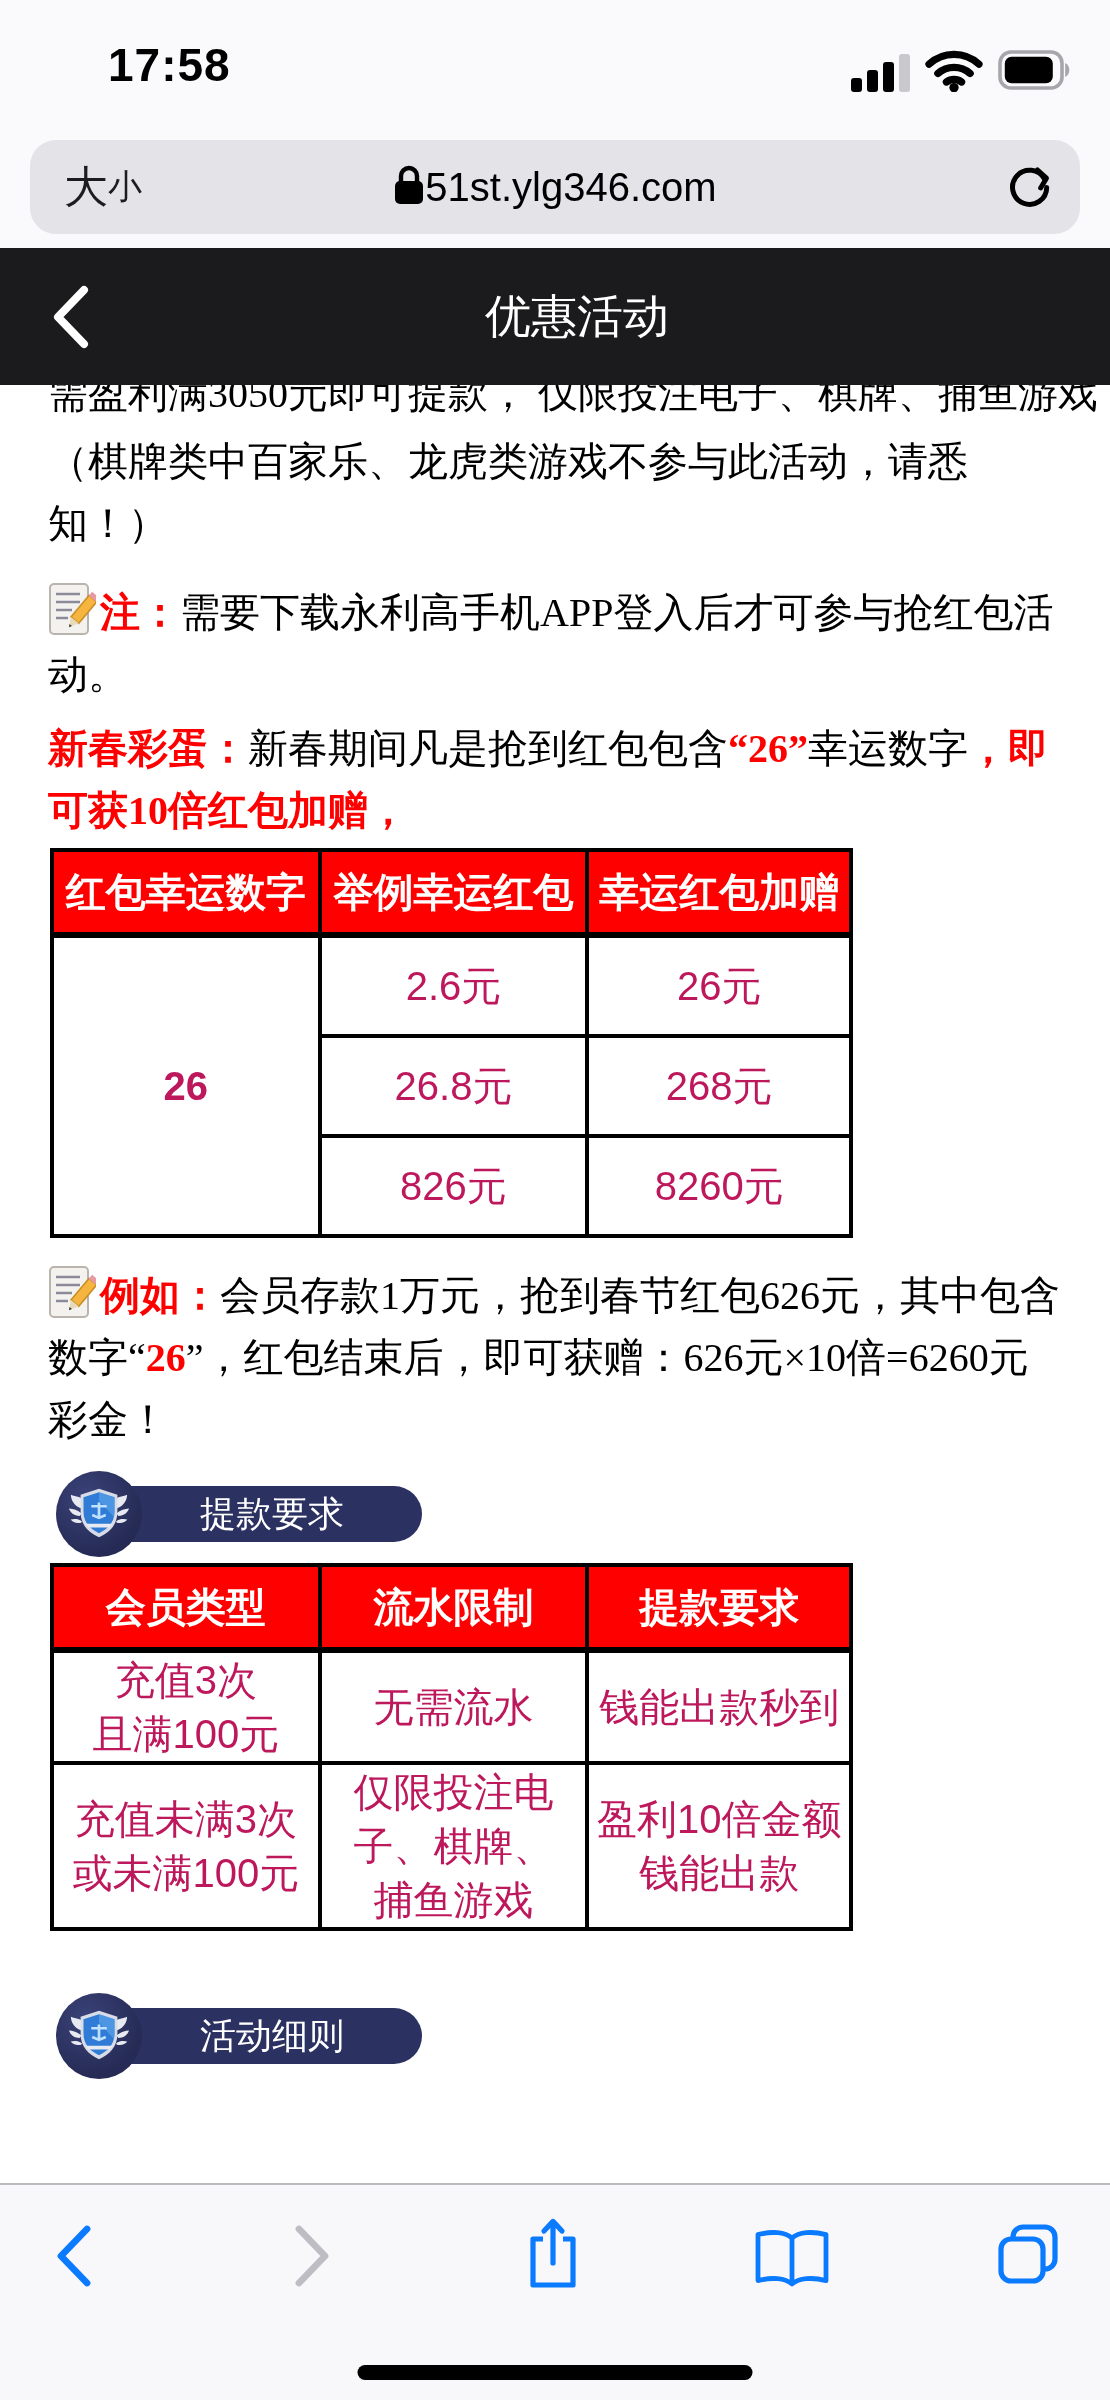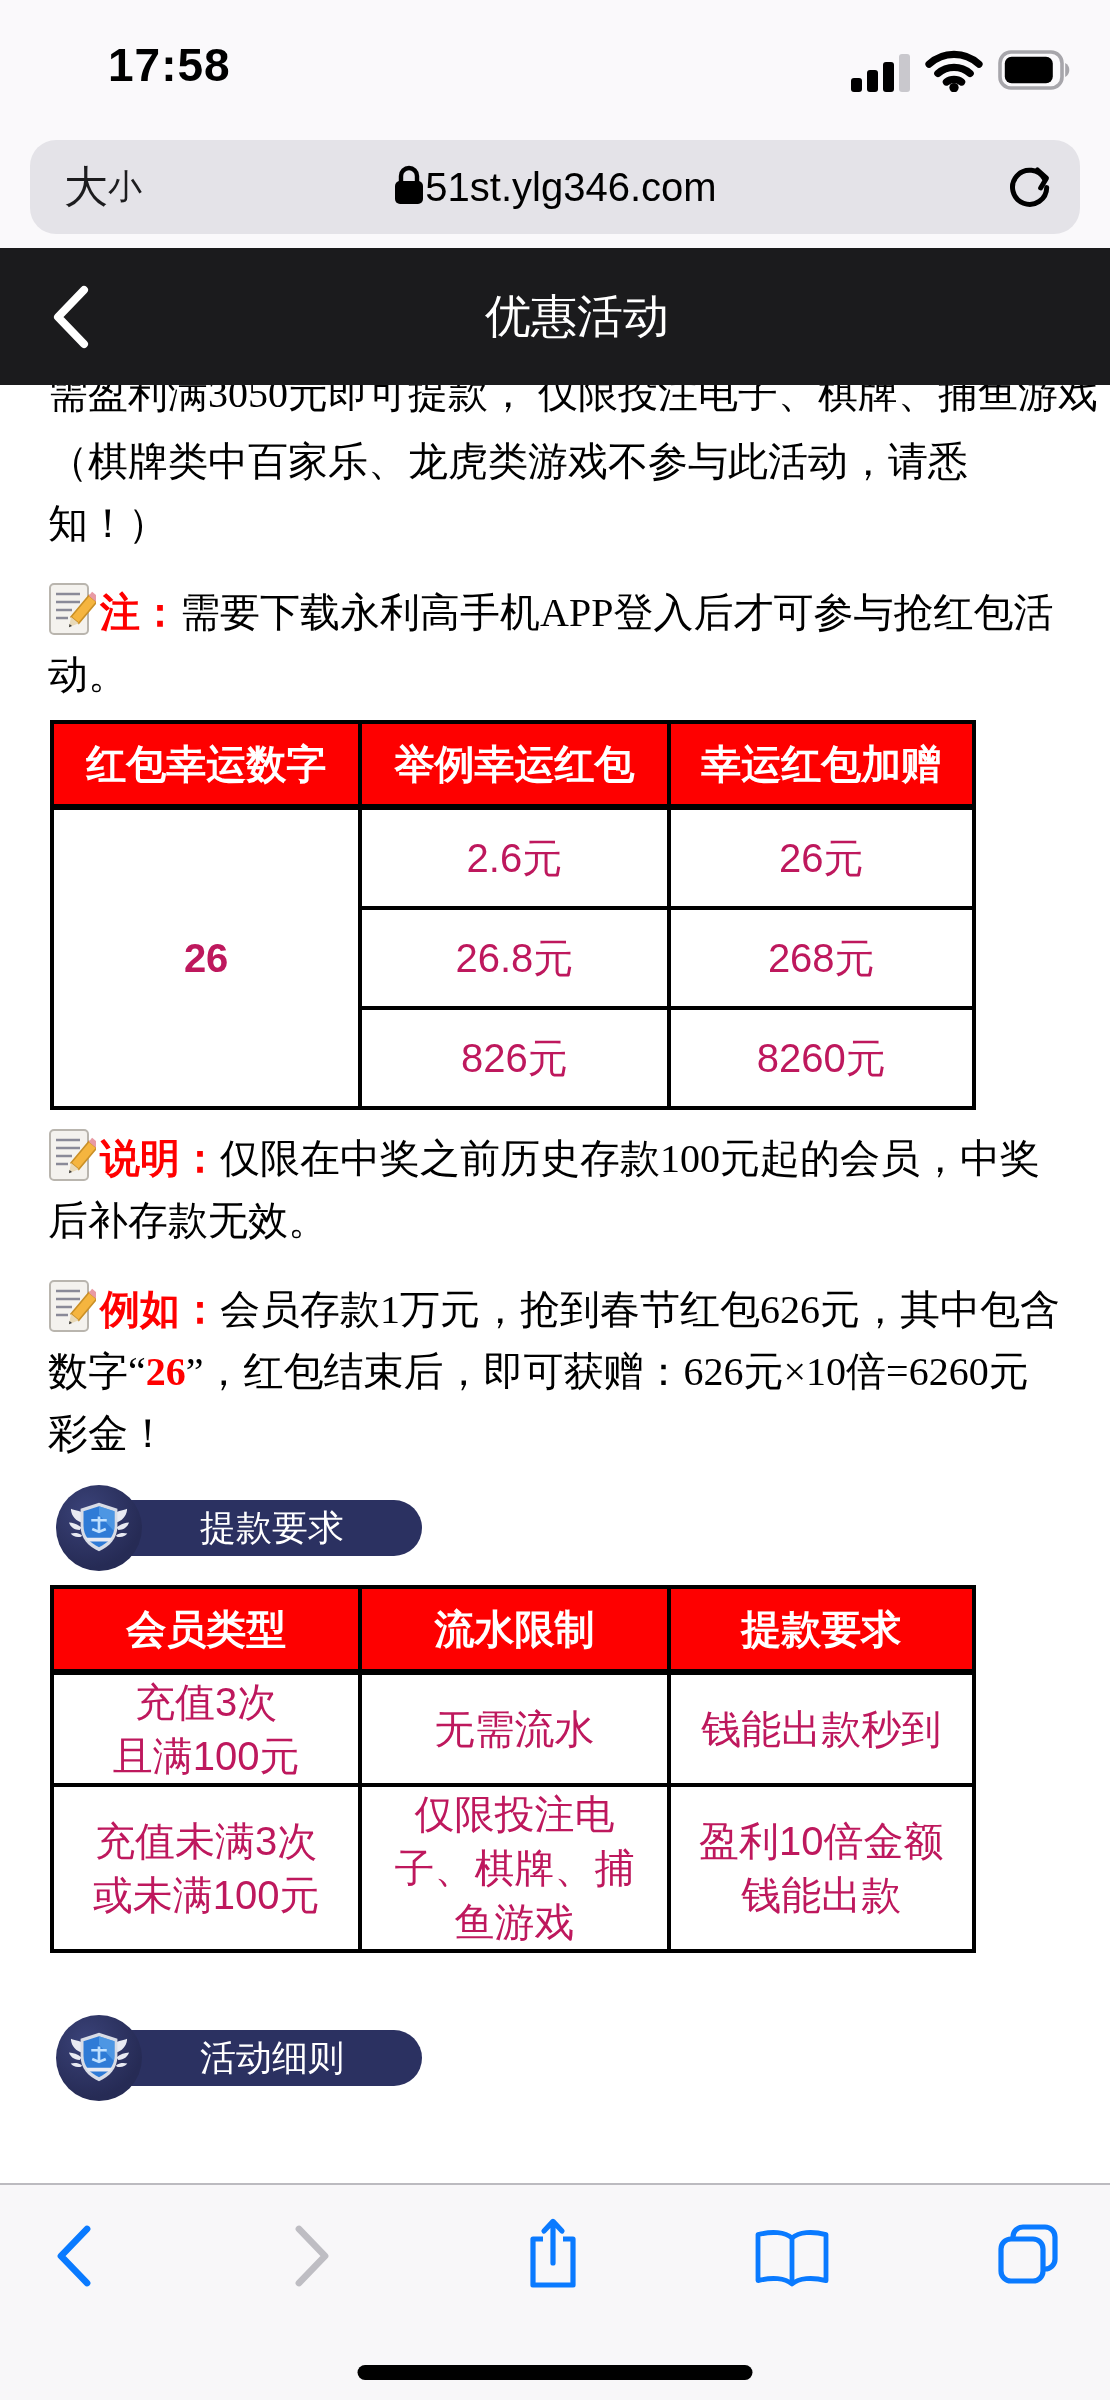--- a/index.html
+++ b/index.html
@@ -33,21 +33,21 @@
         font-family:"Liberation Serif","DejaVu Serif",serif;}
   .p-clip{margin-top:-22px;white-space:nowrap;}
   .p2{margin-top:6px;}
   .p-note{margin-top:27px;}
   .p-egg{margin-top:12px;font-weight:700;}
   .red{color:#FF0000;}
   .rlabel{color:#FF0000;font-weight:700;}
   .memo{display:inline-block;width:48px;height:56px;vertical-align:-12px;margin-right:4px;}
 
   
-  table.promo{border-collapse:collapse;margin:14px 50px 0 50px;width:926px;table-layout:fixed;
+  table.promo{border-collapse:collapse;margin:6px 50px 0 50px;width:803px;table-layout:fixed;
               font-family:"Liberation Sans","DejaVu Sans",sans-serif;}
   table.promo td,table.promo th{border:4px solid #000;text-align:center;font-size:40px;color:#be185d;padding:0;}
   table.promo th{background:#FE0000;color:#fff;font-weight:700;height:80px;border-bottom-width:6px;}
   .t1 td{height:96px;}
   .lucky{color:#FF0000;font-weight:700;font-size:44px;}
   .t2{margin-top:18px;font-family:"Liberation Serif","DejaVu Serif",serif;}
   .t2 th{height:74px;font-family:"Liberation Sans","DejaVu Sans",sans-serif;}
   .t2 td{height:108px;line-height:54px;}
   .t2 tr.r2 td{height:128px;}
 
@@ -141,20 +141,23 @@
           <g transform="rotate(40 16 16)">
             <rect x="13.5" y="6" width="5" height="14" fill="#F5B53F" stroke="#C98F26" stroke-width="0.8"></rect>
             <rect x="13.5" y="3.6" width="5" height="2.6" fill="#E89AA4"></rect>
             <path d="M13.5 20l2.5 4.6 2.5-4.6z" fill="#E8D9B8"></path>
             <path d="M15.2 23.2l.8 1.4.8-1.4z" fill="#3A3A3A"></path>
           </g>
         </svg>
       </span><span class="rlabel">注：</span><span>需要下载永利高手机APP登入后才可参与抢红包活动。</span>
     </p>
 
+    <p class="para p-egg">
+      <span class="rlabel">新春彩蛋：</span><span style="font-weight:400">新春期间凡是抢到红包包含</span><span class="red">“26”</span><span style="font-weight:400">幸运数字</span><span class="red">，即可获10倍红包加赠，</span>
+    </p>
 
     <table class="promo t1">
       <tbody>
           <tr>
         <th style="width:33%">红包幸运数字</th>
         <th style="width:33%">举例幸运红包</th>
         <th>幸运红包加赠</th>
       </tr>
       <tr>
         <td rowspan="3" class="lucky">26</td>
@@ -165,34 +168,20 @@
         <td>26.8元</td>
         <td>268元</td>
       </tr>
       <tr>
         <td>826元</td>
         <td>8260元</td>
       </tr>
     </tbody>
       </table>
 
-    <p class="para p-note" style="margin-top:18px">
-      <span class="memo">
-        <svg width="48" height="56" viewBox="0 0 24 28">
-          <rect x="1" y="1" width="19" height="25" rx="2" fill="#F4F2EE" stroke="#B9B5AE" stroke-width="1"></rect>
-          <path d="M4 6h12M4 10h12M4 14h8M4 18h6" stroke="#8A8A98" stroke-width="1.3"></path>
-          <g transform="rotate(40 16 16)">
-            <rect x="13.5" y="6" width="5" height="14" fill="#F5B53F" stroke="#C98F26" stroke-width="0.8"></rect>
-            <rect x="13.5" y="3.6" width="5" height="2.6" fill="#E89AA4"></rect>
-            <path d="M13.5 20l2.5 4.6 2.5-4.6z" fill="#E8D9B8"></path>
-            <path d="M15.2 23.2l.8 1.4.8-1.4z" fill="#3A3A3A"></path>
-          </g>
-        </svg>
-      </span><span class="rlabel">说明：</span><span>仅限在中奖之前历史存款100元起的会员，中奖后补存款无效。</span>
-    </p>
 
     <p class="para p-note">
       <span class="memo">
         <svg width="48" height="56" viewBox="0 0 24 28">
           <rect x="1" y="1" width="19" height="25" rx="2" fill="#F4F2EE" stroke="#B9B5AE" stroke-width="1"></rect>
           <path d="M4 6h12M4 10h12M4 14h8M4 18h6" stroke="#8A8A98" stroke-width="1.3"></path>
           <g transform="rotate(40 16 16)">
             <rect x="13.5" y="6" width="5" height="14" fill="#F5B53F" stroke="#C98F26" stroke-width="0.8"></rect>
             <rect x="13.5" y="3.6" width="5" height="2.6" fill="#E89AA4"></rect>
             <path d="M13.5 20l2.5 4.6 2.5-4.6z" fill="#E8D9B8"></path>

